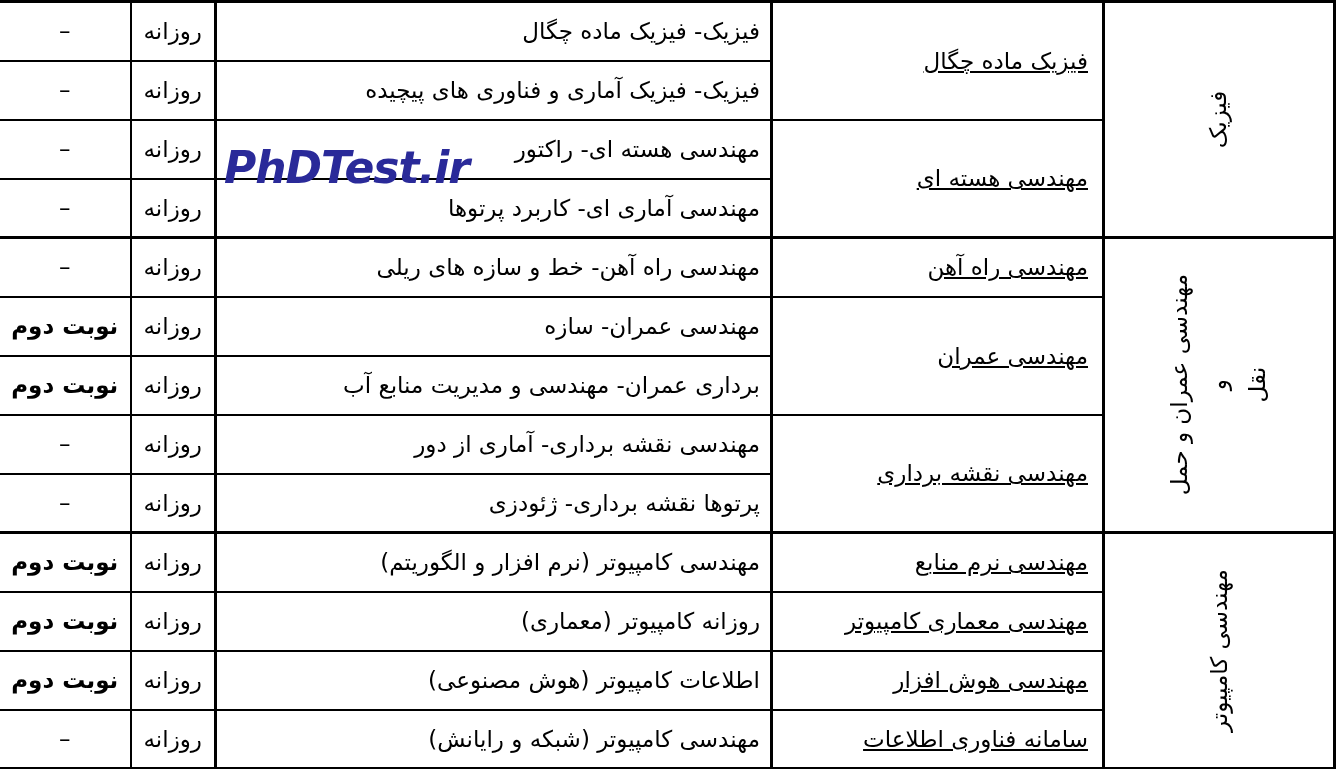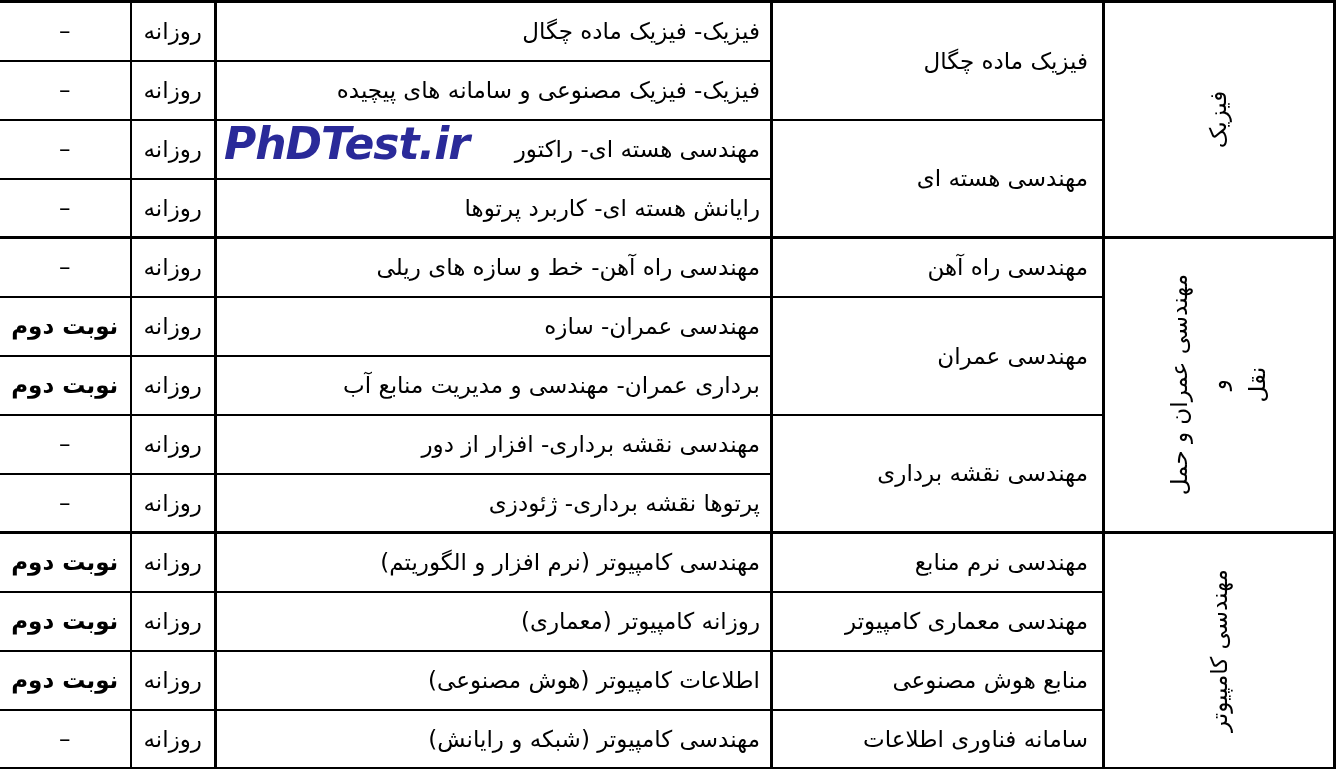--- a/index.html
+++ b/index.html
@@ -42,34 +42,35 @@
   }
   .rot {
     display: inline-block;
     transform: rotate(-90deg);
     white-space: pre-line;
     line-height: 1.7;
     font-size: 23px;
   }
   td.c-subfield {
     padding: 0 14px;
+    text-decoration: underline;
   }
   td.c-spec {
     text-align: right;
     padding: 0 10px;
   }
   td.c-daily, td.c-shift {
     text-align: center;
   }
   td.strong { font-weight: bold; }
 
   .watermark {
     position: absolute;
     left: 224px;
-    top: 118px;
+    top: 142px;
     font-family: "DejaVu Sans", sans-serif;
     font-style: italic;
     font-weight: 800;
     font-size: 44px;
     letter-spacing: -1px;
     z-index: 5;
     pointer-events: none;
   }
 </style>
 </head>
@@ -88,32 +89,32 @@
   <tbody>
 
     <tr>
       <td class="c-group" rowspan="4"><span class="rot">فیزیک</span></td>
       <td class="c-subfield" rowspan="2">فیزیک ماده چگال</td>
       <td class="c-spec">فیزیک- فیزیک ماده چگال</td>
       <td class="c-daily">روزانه</td>
       <td class="c-shift">–</td>
     </tr>
     <tr>
-      <td class="c-spec">فیزیک- فیزیک مصنوعی و سامانه های پیچیده</td>
+      <td class="c-spec">فیزیک- فیزیک آماری و فناوری های پیچیده</td>
       <td class="c-daily">روزانه</td>
       <td class="c-shift">–</td>
     </tr>
     <tr>
       <td class="c-subfield" rowspan="2">مهندسی هسته ای</td>
       <td class="c-spec">مهندسی هسته ای- راکتور</td>
       <td class="c-daily">روزانه</td>
       <td class="c-shift">–</td>
     </tr>
     <tr>
-      <td class="c-spec">رایانش هسته ای- کاربرد پرتوها</td>
+      <td class="c-spec">مهندسی آماری ای- کاربرد پرتوها</td>
       <td class="c-daily">روزانه</td>
       <td class="c-shift">–</td>
     </tr>
 
     <tr class="sec-start">
       <td class="c-group" rowspan="5"><span class="rot">مهندسی عمران و حمل و
 نقل</span></td>
       <td class="c-subfield">مهندسی راه آهن</td>
       <td class="c-spec">مهندسی راه آهن- خط و سازه های ریلی</td>
       <td class="c-daily">روزانه</td>
@@ -125,21 +126,21 @@
       <td class="c-daily">روزانه</td>
       <td class="c-shift strong">نوبت دوم</td>
     </tr>
     <tr>
       <td class="c-spec">برداری عمران- مهندسی و مدیریت منابع آب</td>
       <td class="c-daily">روزانه</td>
       <td class="c-shift strong">نوبت دوم</td>
     </tr>
     <tr>
       <td class="c-subfield" rowspan="2">مهندسی نقشه برداری</td>
-      <td class="c-spec">مهندسی نقشه برداری- افزار از دور</td>
+      <td class="c-spec">مهندسی نقشه برداری- آماری از دور</td>
       <td class="c-daily">روزانه</td>
       <td class="c-shift">–</td>
     </tr>
     <tr>
       <td class="c-spec">پرتوها نقشه برداری- ژئودزی</td>
       <td class="c-daily">روزانه</td>
       <td class="c-shift">–</td>
     </tr>
 
     <tr class="sec-start">
@@ -149,21 +150,21 @@
       <td class="c-daily">روزانه</td>
       <td class="c-shift strong">نوبت دوم</td>
     </tr>
     <tr>
       <td class="c-subfield">مهندسی معماری کامپیوتر</td>
       <td class="c-spec">روزانه کامپیوتر (معماری)</td>
       <td class="c-daily">روزانه</td>
       <td class="c-shift strong">نوبت دوم</td>
     </tr>
     <tr>
-      <td class="c-subfield">منابع هوش مصنوعی</td>
+      <td class="c-subfield">مهندسی هوش افزار</td>
       <td class="c-spec">اطلاعات کامپیوتر (هوش مصنوعی)</td>
       <td class="c-daily">روزانه</td>
       <td class="c-shift strong">نوبت دوم</td>
     </tr>
     <tr>
       <td class="c-subfield">سامانه فناوری اطلاعات</td>
       <td class="c-spec">مهندسی کامپیوتر (شبکه و رایانش)</td>
       <td class="c-daily">روزانه</td>
       <td class="c-shift">–</td>
     </tr>

